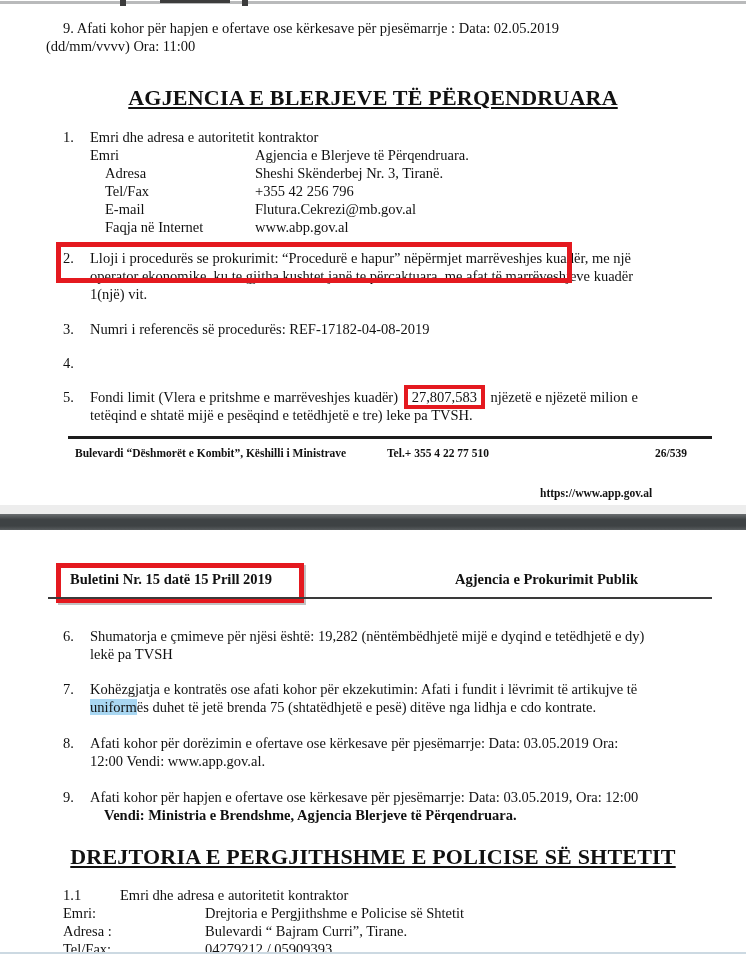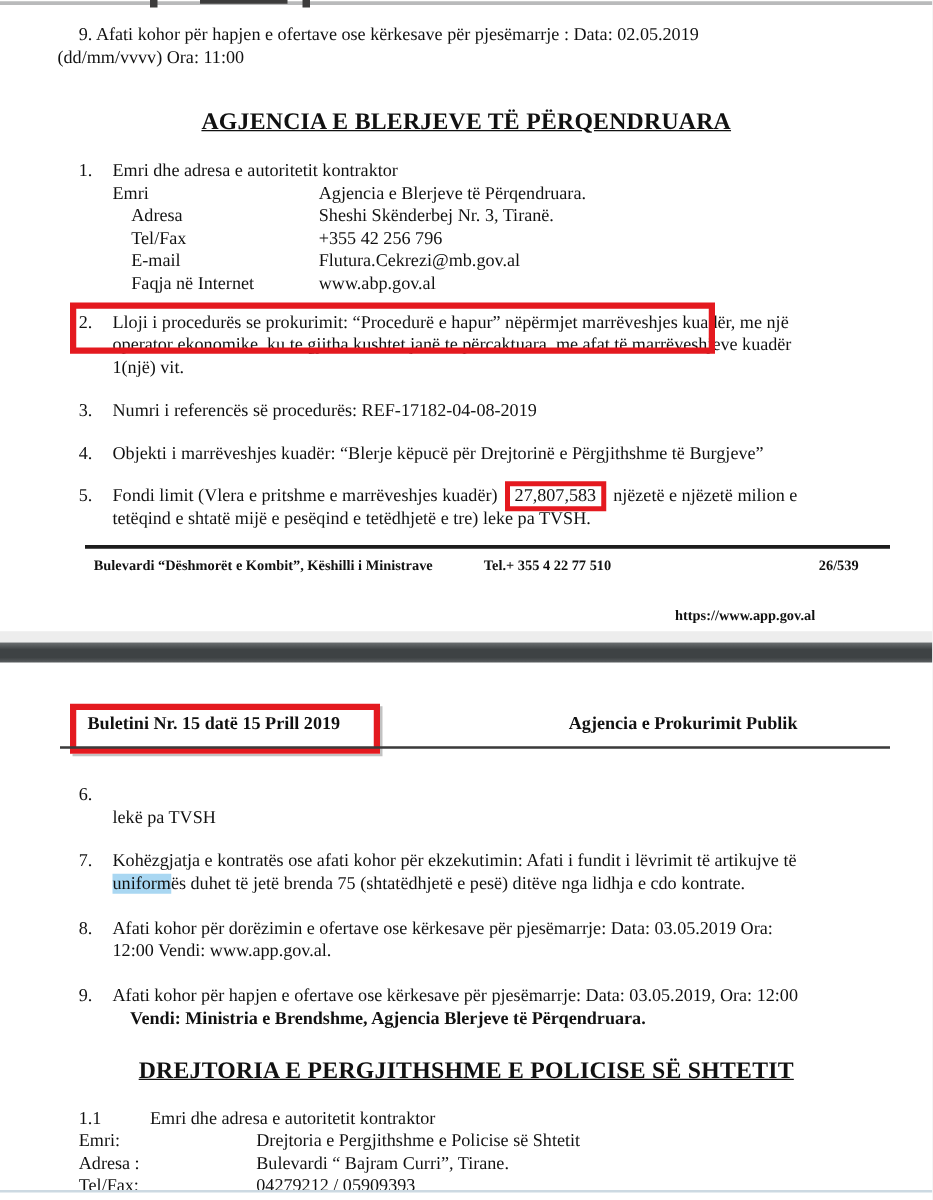--- a/index.html
+++ b/index.html
@@ -6,21 +6,21 @@
   .canvas{
     position:relative;width:746px;height:960px;overflow:hidden;
     background:#ffffff;border-right:2px solid #d8d8d8;
     font-family:"Liberation Serif","DejaVu Serif",serif;
     color:#111;
   }
   .t{position:absolute;white-space:nowrap;font-size:14.5px;line-height:17px;}
   .bold{font-weight:bold;}
   .center{left:0;width:746px;text-align:center;}
   .u{text-decoration:underline;}
-  .title{font-size:19px;font-weight:bold;letter-spacing:.2px;}
+  .title{font-size:22px;font-weight:bold;letter-spacing:.2px;}
   
   .top-edge-line{position:absolute;left:0;top:1px;width:746px;height:3px;background:#b9babb;}
   .sliver{position:absolute;top:0;height:6px;background:#3c3c3c;}
   
   .redbox{position:absolute;border:5px solid #e4191f;background:transparent;}
   .redbox.shadow{box-shadow:2px 2px 0 rgba(120,120,120,.45);}
   .red-inline{display:inline-block;border:4px solid #e4191f;padding:0 4px;margin:-4px 2px;line-height:16px;}
   
   .hl{background:#a9d7f2;}
   
@@ -69,21 +69,20 @@
   <div class="t" style="left:63px;top:250px;">2.</div>
   <div class="t" style="left:90px;top:250px;">Lloji i procedurës se prokurimit: “Procedurë e hapur” nëpërmjet marrëveshjes kuadër, me një</div>
   <div class="t" style="left:90px;top:268px;">operator ekonomike, ku te gjitha kushtet janë te përcaktuara, me afat të marrëveshjeve kuadër</div>
   <div class="t" style="left:90px;top:286px;">1(një) vit.</div>
   <div class="redbox" style="left:56px;top:242px;width:506px;height:31px;"></div>
 
   <div class="t" style="left:63px;top:321px;">3.</div>
   <div class="t" style="left:90px;top:321px;">Numri i referencës së procedurës: REF-17182-04-08-2019</div>
 
   <div class="t" style="left:63px;top:355px;">4.</div>
-  <div class="t" style="left:90px;top:355px;">Objekti  i marrëveshjes kuadër: “Blerje këpucë për Drejtorinë e Përgjithshme të Burgjeve”</div>
 
   <div class="t" style="left:63px;top:389px;">5.</div>
   <div class="t" style="left:90px;top:389px;">
     <span>Fondi limit (Vlera e pritshme e marrëveshjes kuadër)</span>
     <span class="red-inline"><span>27,807,583</span></span>
     <span>njëzetë e njëzetë milion e</span>
   </div>
   <div class="t" style="left:90px;top:407px;">tetëqind e shtatë mijë e pesëqind e tetëdhjetë e tre) leke pa TVSH.</div>
 
   <div class="rule" style="left:68px;top:436px;width:644px;height:3px;"></div>
@@ -94,20 +93,21 @@
 
   <div class="sep-gap"></div>
   <div class="sep-band"></div>
 
   <div class="t bold" style="left:70px;top:571px;">Buletini Nr. 15 datë  15 Prill 2019</div>
   <div class="redbox shadow" style="left:56px;top:563px;width:238px;height:30px;"></div>
   <div class="t bold" style="left:455px;top:571px;">Agjencia e Prokurimit Publik</div>
   <div class="rule" style="left:48px;top:597px;width:664px;height:2px;background:#3a3a3a;"></div>
 
   <div class="t" style="left:63px;top:628px;">6.</div>
+  <div class="t" style="left:90px;top:628px;">Shumatorja e çmimeve për njësi është: 19,282 (nëntëmbëdhjetë mijë e dyqind e tetëdhjetë e dy)</div>
   <div class="t" style="left:90px;top:646px;">lekë pa TVSH</div>
 
   <div class="t" style="left:63px;top:681px;">7.</div>
   <div class="t" style="left:90px;top:681px;">Kohëzgjatja e kontratës ose afati kohor për ekzekutimin: Afati i fundit i lëvrimit të artikujve të</div>
   <div class="t" style="left:90px;top:699px;">
     <span class="hl">uniform</span><span>ës duhet të jetë brenda 75 (shtatëdhjetë e pesë) ditëve nga lidhja e cdo kontrate.</span>
   </div>
 
   <div class="t" style="left:63px;top:735px;">8.</div>
   <div class="t" style="left:90px;top:735px;">Afati kohor për dorëzimin e ofertave ose kërkesave për pjesëmarrje: Data: 03.05.2019 Ora:</div>

